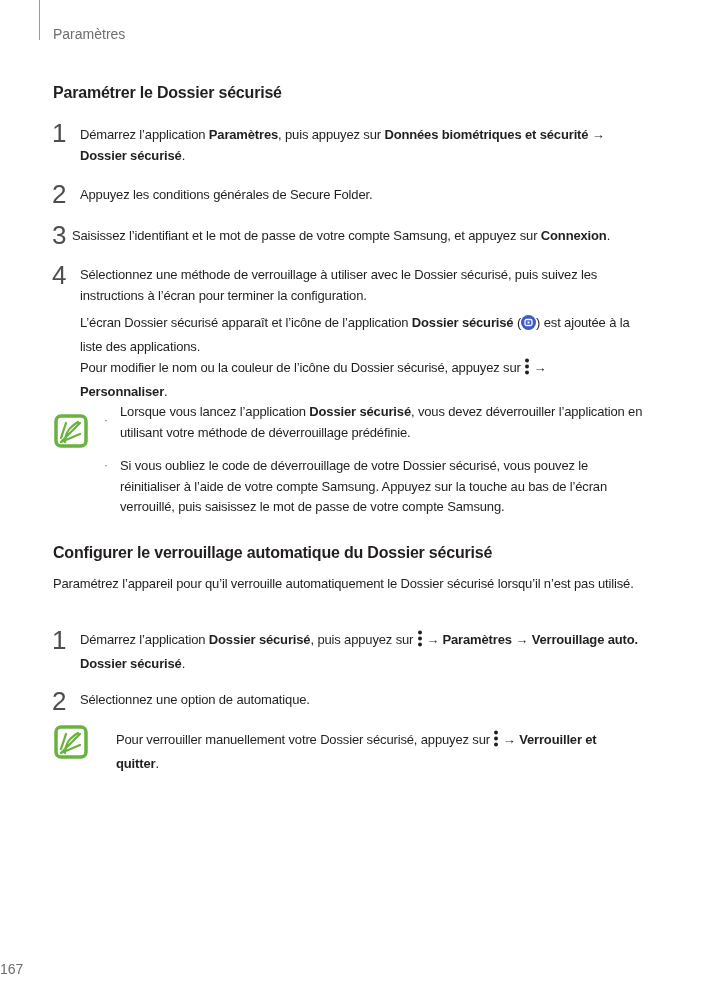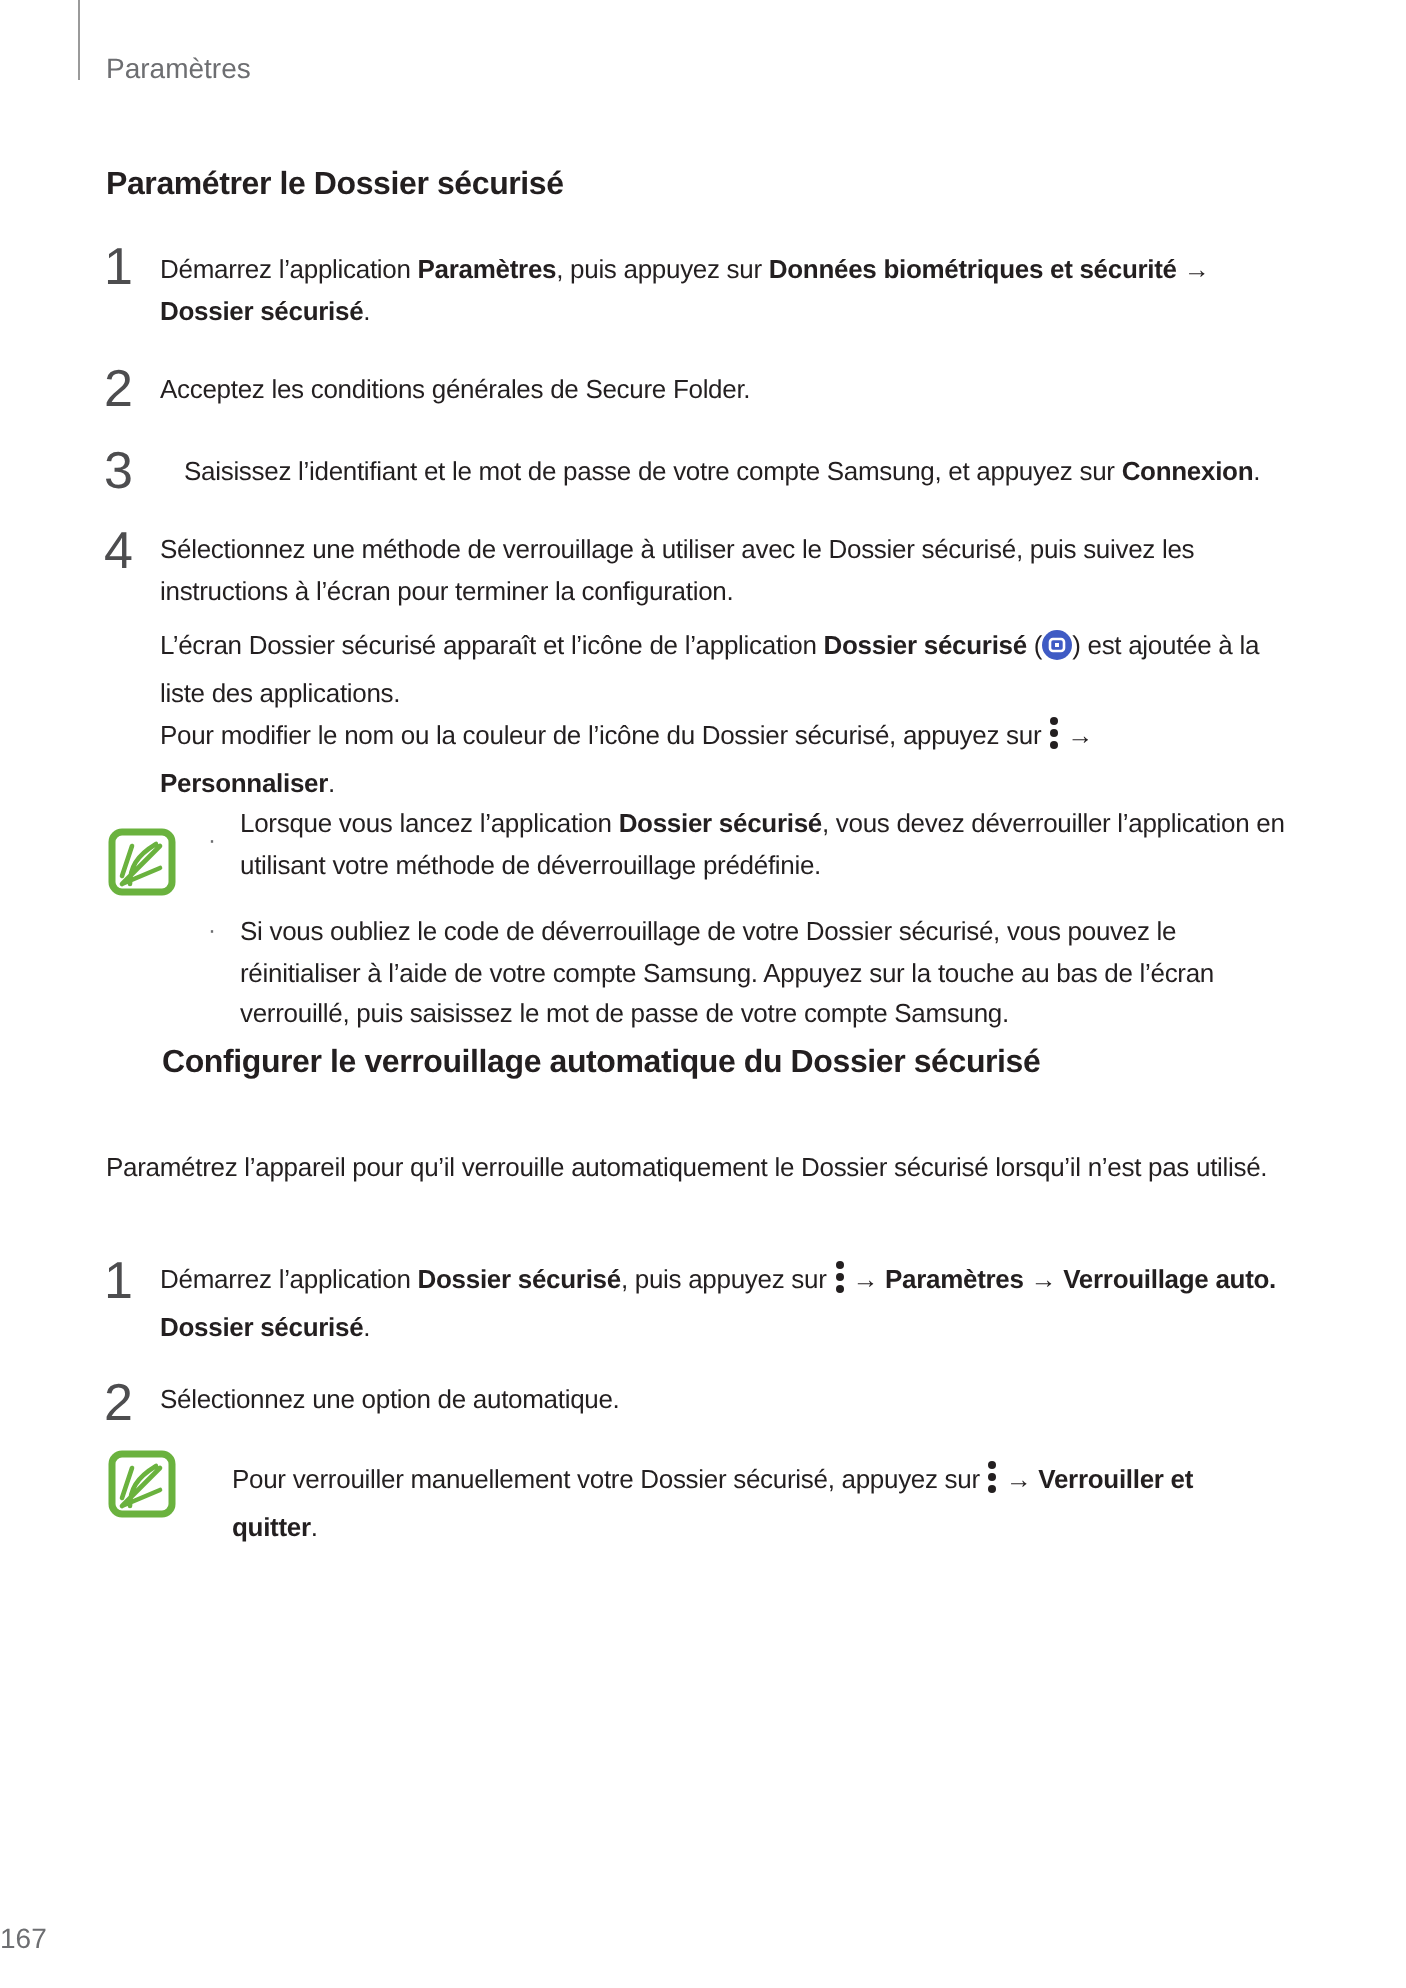--- a/index.html
+++ b/index.html
@@ -23,24 +23,24 @@
 <div class="header-title">Paramètres</div>
 
 <div class="h2" style="top:84px;">Paramétrer le Dossier sécurisé</div>
 
 <div class="step-num" style="top:120px;">1</div>
 <div class="para" style="left:80px; top:125px; width:570px;">
   <span>Démarrez l’application </span><b>Paramètres</b><span>, puis appuyez sur </span><b>Données biométriques et sécurité</b><span> →</span><br><b>Dossier sécurisé</b><span>.</span>
 </div>
 
 <div class="step-num" style="top:181px;">2</div>
-<div class="para" style="left:80px; top:185px; width:570px;">Acceptez les conditions générales de Secure Folder.</div>
+<div class="para" style="left:80px; top:185px; width:570px;">Appuyez les conditions générales de Secure Folder.</div>
 
 <div class="step-num" style="top:222px;">3</div>
-<div class="para" style="left:92px; top:226px; width:580px;">
+<div class="para" style="left:72px; top:226px; width:580px;">
   <span>Saisissez l’identifiant et le mot de passe de votre compte Samsung, et appuyez sur </span><b>Connexion</b><span>.</span>
 </div>
 
 <div class="step-num" style="top:262px;">4</div>
 <div class="para" style="left:80px; top:265px; width:545px;">Sélectionnez une méthode de verrouillage à utiliser avec le Dossier sécurisé, puis suivez les instructions à l’écran pour terminer la configuration.</div>
 
 <div class="para" style="left:80px; top:313px; width:570px;">
   <span>L’écran Dossier sécurisé apparaît et l’icône de l’application </span><b>Dossier sécurisé</b><span> (</span><span class="inline-icon"><svg width="15" height="15" viewBox="0 0 15 15">
         <circle cx="7.5" cy="7.5" r="7.5" fill="#3f5bc4"></circle>
         <rect x="4" y="4.5" width="7" height="6" rx="1.5" fill="none" stroke="#fff" stroke-width="1.3"></rect>
@@ -62,21 +62,21 @@
       <path d="M7 28 L26 9 M11 28 C11 20 14 14 24 8 M7 24 L12 9 M7 28 L26 20" fill="none" stroke="#6ab23e" stroke-width="2.3" stroke-linecap="round"></path>
     </svg>
 </div>
 <div class="bullet" style="left:104px; top:413px;">·</div>
 <div class="para" style="left:120px; top:402px; width:535px;">
   <span>Lorsque vous lancez l’application </span><b>Dossier sécurisé</b><span>, vous devez déverrouiller l’application en utilisant votre méthode de déverrouillage prédéfinie.</span>
 </div>
 <div class="bullet" style="left:104px; top:458px;">·</div>
 <div class="para" style="left:120px; top:456px; width:520px;">Si vous oubliez le code de déverrouillage de votre Dossier sécurisé, vous pouvez le réinitialiser à l’aide de votre compte Samsung. Appuyez sur la touche au bas de l’écran verrouillé, puis saisissez le mot de passe de votre compte Samsung.</div>
 
-<div class="h2" style="top:523px;margin-left:28px;">Configurer le verrouillage automatique du Dossier sécurisé</div>
+<div class="h2" style="top:544px;">Configurer le verrouillage automatique du Dossier sécurisé</div>
 <div class="para" style="left:53px; top:574px; width:585px;">Paramétrez l’appareil pour qu’il verrouille automatiquement le Dossier sécurisé lorsqu’il n’est pas utilisé.</div>
 
 <div class="step-num" style="top:627px;">1</div>
 <div class="para" style="left:80px; top:630px; width:560px;">
   <span>Démarrez l’application </span><b>Dossier sécurisé</b><span>, puis appuyez sur </span><span class="inline-icon"><svg width="6" height="17" viewBox="0 0 6 17">
         <circle cx="3" cy="2.5" r="2" fill="#231f20"></circle>
         <circle cx="3" cy="8.5" r="2" fill="#231f20"></circle>
         <circle cx="3" cy="14.5" r="2" fill="#231f20"></circle>
       </svg></span><span> → </span><b>Paramètres</b><span> → </span><b>Verrouillage auto. Dossier sécurisé</b><span>.</span>
 </div>

